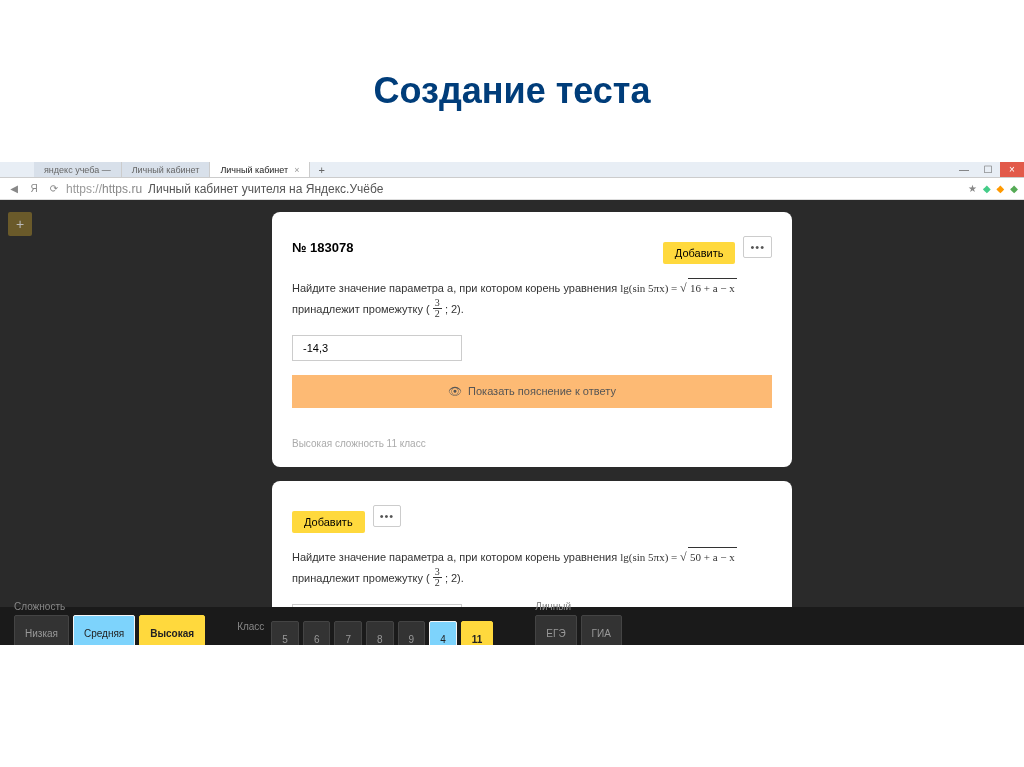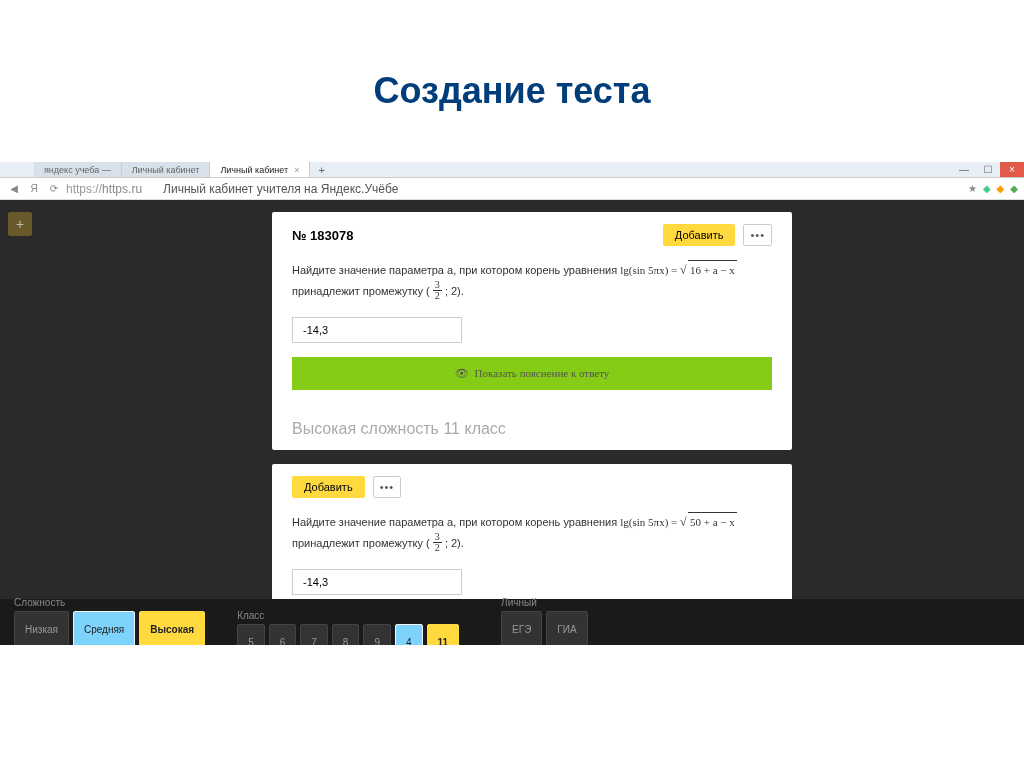--- a/index.html
+++ b/index.html
@@ -18,61 +18,61 @@
   .win-btn { width: 24px; display: flex; align-items: center; justify-content: center; font-size: 10px; }
   .win-btn.min { color: #666; }
   .win-btn.max { color: #666; }
   .win-btn.close { background: #e25a4a; color: #fff; }
   
   .url-bar { display: flex; align-items: center; background: #fff; height: 22px; padding: 0 6px; border-bottom: 1px solid #ddd; }
   .nav-icon { width: 16px; text-align: center; font-size: 10px; color: #888; margin-right: 4px; }
   .url-field { flex: 1; font-size: 12px; color: #888; display: flex; align-items: flex-start; }
   .url-field .protocol { color: #999; }
   .url-field .domain {}
-  .url-field .path { margin-left: 21px; color: #555; }
+  .url-field .path { margin-left: 6px; color: #555; }
   .url-right-icons { display: flex; gap: 6px; font-size: 10px; }
   .url-right-icons span:nth-child(1){ color: #888; }
   .url-right-icons span:nth-child(2){ color: #4c8; }
   .url-right-icons span:nth-child(3){ color: #f90; }
   .url-right-icons span:nth-child(4){ color: #5a5; }
   
   .app-header { background: #1a1a1a; color: #fff; display: flex; align-items: center; height: 32px; padding: 0 12px; font-size: 13px; }
   .app-title { flex: 1; }
   .app-count { font-size: 11px; color: #aaa; margin-right: 10px; }
   .app-close-x { color: #aaa; font-size: 13px; }
   
   .workspace { background: #2a2a2a; display: flex; position: relative; height: 445px; overflow: hidden; }
   .left-gutter { width: 40px; padding-top: 12px; }
   .add-box { width: 24px; height: 24px; margin: 0 auto; background: #6a5a2a; border-radius: 2px; display: flex; align-items: center; justify-content: center; color: #bbb; font-size: 14px; }
   
   .card-column { flex: 1; display: flex; flex-direction: column; align-items: center; padding: 12px 0; gap: 14px; }
   
-  .card { width: 520px; background: #fff; border-radius: 2px; padding: 12px 20px; }
+  .card { width: 520px; background: #fff; border-radius: 8px; padding: 18px 20px; }
   .card-header { display: flex; align-items: center; margin-bottom: 14px; }
   .card-number { font-size: 13px; font-weight: bold; flex: 1; }
-  .add-btn { background: #ffd93d; border: none; padding: 5px 12px; font-size: 11px; border-radius: 2px; cursor: pointer; }
+  .add-btn { background: #ffd93d; border: none; padding: 5px 12px; font-size: 11px; border-radius: 2px; cursor: pointer; margin-top: 12px; }
   .more-btn { margin-left: 8px; border: 1px solid #ccc; background: #fff; padding: 4px 6px; font-size: 11px; border-radius: 2px; cursor: pointer; letter-spacing: 1px; color: #555; }
   
   .problem-text { font-size: 11px; color: #333; line-height: 1.8; margin-bottom: 14px; }
   .math { font-family: 'Times New Roman', serif; }
   .frac { display: inline-block; vertical-align: middle; text-align: center; font-size: 10px; line-height: 1.05; position: relative; top: -1px; }
   .frac .num { display: block; border-bottom: 1px solid #333; padding: 0 2px; }
   .frac .den { display: block; padding: 0 2px; }
   .sqrt { display: inline-block; border-top: 1px solid #333; padding: 0 2px; position: relative; }
   .sqrt::before { content: "√"; position: absolute; left: -8px; top: -1px; font-size: 12px; }
   .sqrt-wrap { margin-left: 8px; }
   
   .answer-input { border: 1px solid #ccc; padding: 6px 10px; font-size: 11px; width: 170px; margin-bottom: 14px; }
   
-  .expand-bar { background: #84cc16; text-align: center; padding: 10px; font-size: 11px; color: #555; cursor: pointer; font-family: Liberation Serif, serif; }
+  .expand-bar { background: #fdba74; text-align: center; padding: 10px; font-size: 11px; color: #555; cursor: pointer; }
   .eye-icon { margin-right: 6px; font-size: 11px; }
   
-  .card-footer { margin-top: 30px; font-size: 16px; color: #aaa; }
-  
-  .filter-bar { position: absolute; bottom: 0; left: 0; right: 0; background: #1a1a1a; display: flex; align-items: center; height: 46px; padding: 0 14px; gap: 6px; }
+  .card-footer { margin-top: 30px; font-size: 10px; color: #aaa; }
+  
+  .filter-bar { position: absolute; bottom: 0; left: 0; right: 0; background: #1a1a1a; display: flex; align-items: center; height: 38px; padding: 0 14px; gap: 6px; }
   .filter-group-label { font-size: 10px; color: #888; margin-right: 4px; }
   .filter-btn { background: #333; color: #999; border: 1px solid #444; padding: 12px 10px; font-size: 10px; border-radius: 2px; cursor: pointer; }
   .filter-btn.active-white { background: #7dd3fc; color: #222; border-color: #f5f5f5; }
   .filter-btn.active-yellow { background: #ffd93d; color: #222; border-color: #ffd93d; font-weight: bold; }
   .filter-gap { width: 20px; }
   .filter-sep { width: 30px; }
 </style>
 </head>
 <body>
 
@@ -168,21 +168,21 @@
     <div class="filter-bar">
       <div style="display:flex;flex-direction:column;gap:3px;">
         <span class="filter-group-label">Сложность</span>
         <div style="display:flex;gap:4px;">
           <button class="filter-btn">Низкая</button>
           <button class="filter-btn active-white">Средняя</button>
           <button class="filter-btn active-yellow">Высокая</button>
         </div>
       </div>
       <div class="filter-gap"></div>
-      <div style="display:flex;flex-direction:column;gap:3px;margin-top:26px;">
+      <div style="display:flex;gap:3px;margin-top:26px;">
         <span class="filter-group-label">Класс</span>
         <div style="display:flex;gap:4px;">
           <button class="filter-btn">5</button>
           <button class="filter-btn">6</button>
           <button class="filter-btn">7</button>
           <button class="filter-btn">8</button>
           <button class="filter-btn">9</button>
           <button class="filter-btn active-white">4</button>
           <button class="filter-btn active-yellow">11</button>
         </div>

